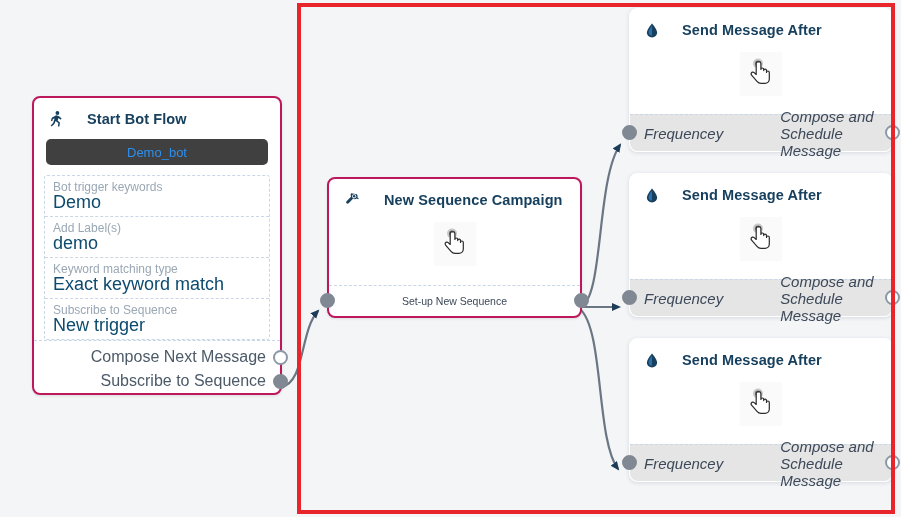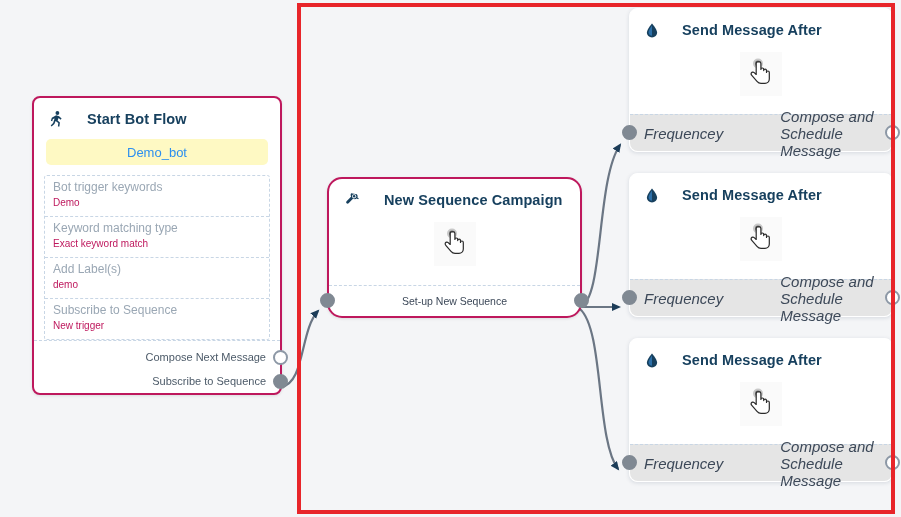--- a/index.html
+++ b/index.html
@@ -57,21 +57,21 @@
     font-weight:bold;
     color:#17405e;
     letter-spacing:.1px;
   }
   .node-title .ico{display:inline-flex;align-items:center;justify-content:center;}
 
   
   #start-node{left:32px;top:96px;width:250px;height:299px;}
   .botname{
     margin:4px 12px 0 12px;
-    background:#fef9c3;
+    background:#404040;
     border-radius:5px;
     height:26px;
     display:flex;align-items:center;justify-content:center;
     color:#2c8fef;
     font-size:13px;
   }
   .fields{
     margin:10px 10px 0 10px;
     border:1px dashed #c8d6e5;
     border-radius:3px;
@@ -79,47 +79,47 @@
   .field{
     border-bottom:1px dashed #c8d6e5;
     padding:4px 8px 5px 8px;
   }
   .field:last-child{border-bottom:none;}
   .field .lbl{
     font-size:12px;color:#9aa7b4;line-height:14px;
     font-family:"Liberation Sans", sans-serif;
   }
   .field .val{
-    font-size:10px;color:#be185d;line-height:17px;
+    font-size:18px;color:#0c4a6e;line-height:17px;
   }
   .port-rows{
     position:absolute;left:0;right:0;bottom:0;
     border-top:1px dashed #c8d6e5;
     padding-top:4px;
   }
   .port-row{
     display:flex;align-items:center;justify-content:flex-end;
     height:24px;
     position:relative;
     padding-right:14px;
   }
   .port-row .plabel{
-    font-size:11px;color:#4c5a68;
+    font-size:16px;color:#4c5a68;
   }
   
   .dot{
     position:absolute;
     width:15px;height:15px;border-radius:50%;
     box-sizing:border-box;
   }
   .dot.hollow{background:#ffffff;border:2px solid #8d98a6;}
   .dot.filled{background:#808993;border:2px solid #808993;}
 
   
-  #seq-node{left:327px;top:177px;width:255px;height:141px;border-radius:15px;}
+  #seq-node{left:327px;top:177px;width:255px;height:141px;}
   .hand-wrap{
     display:flex;align-items:center;justify-content:center;
     margin-top:6px;
   }
   .hand{
     width:42px;height:44px;
     background:#fafafa;
     display:flex;align-items:center;justify-content:center;
   }
   .seq-footer{
@@ -187,26 +187,26 @@
     <div class="botname">
       <span>Demo_bot</span>
     </div>
 
     <div class="fields">
       <div class="field">
         <div class="lbl">Bot trigger keywords</div>
         <div class="val">Demo</div>
       </div>
       <div class="field">
+        <div class="lbl">Add Label(s)</div>
+        <div class="val">demo</div>
+      </div>
+      <div class="field">
         <div class="lbl">Keyword matching type</div>
         <div class="val">Exact keyword match</div>
-      </div>
-      <div class="field">
-        <div class="lbl">Add Label(s)</div>
-        <div class="val">demo</div>
       </div>
       <div class="field">
         <div class="lbl">Subscribe to Sequence</div>
         <div class="val">New trigger</div>
       </div>
     </div>
 
     <div class="port-rows">
       <div class="port-row">
         <span class="plabel">Compose Next Message</span>

